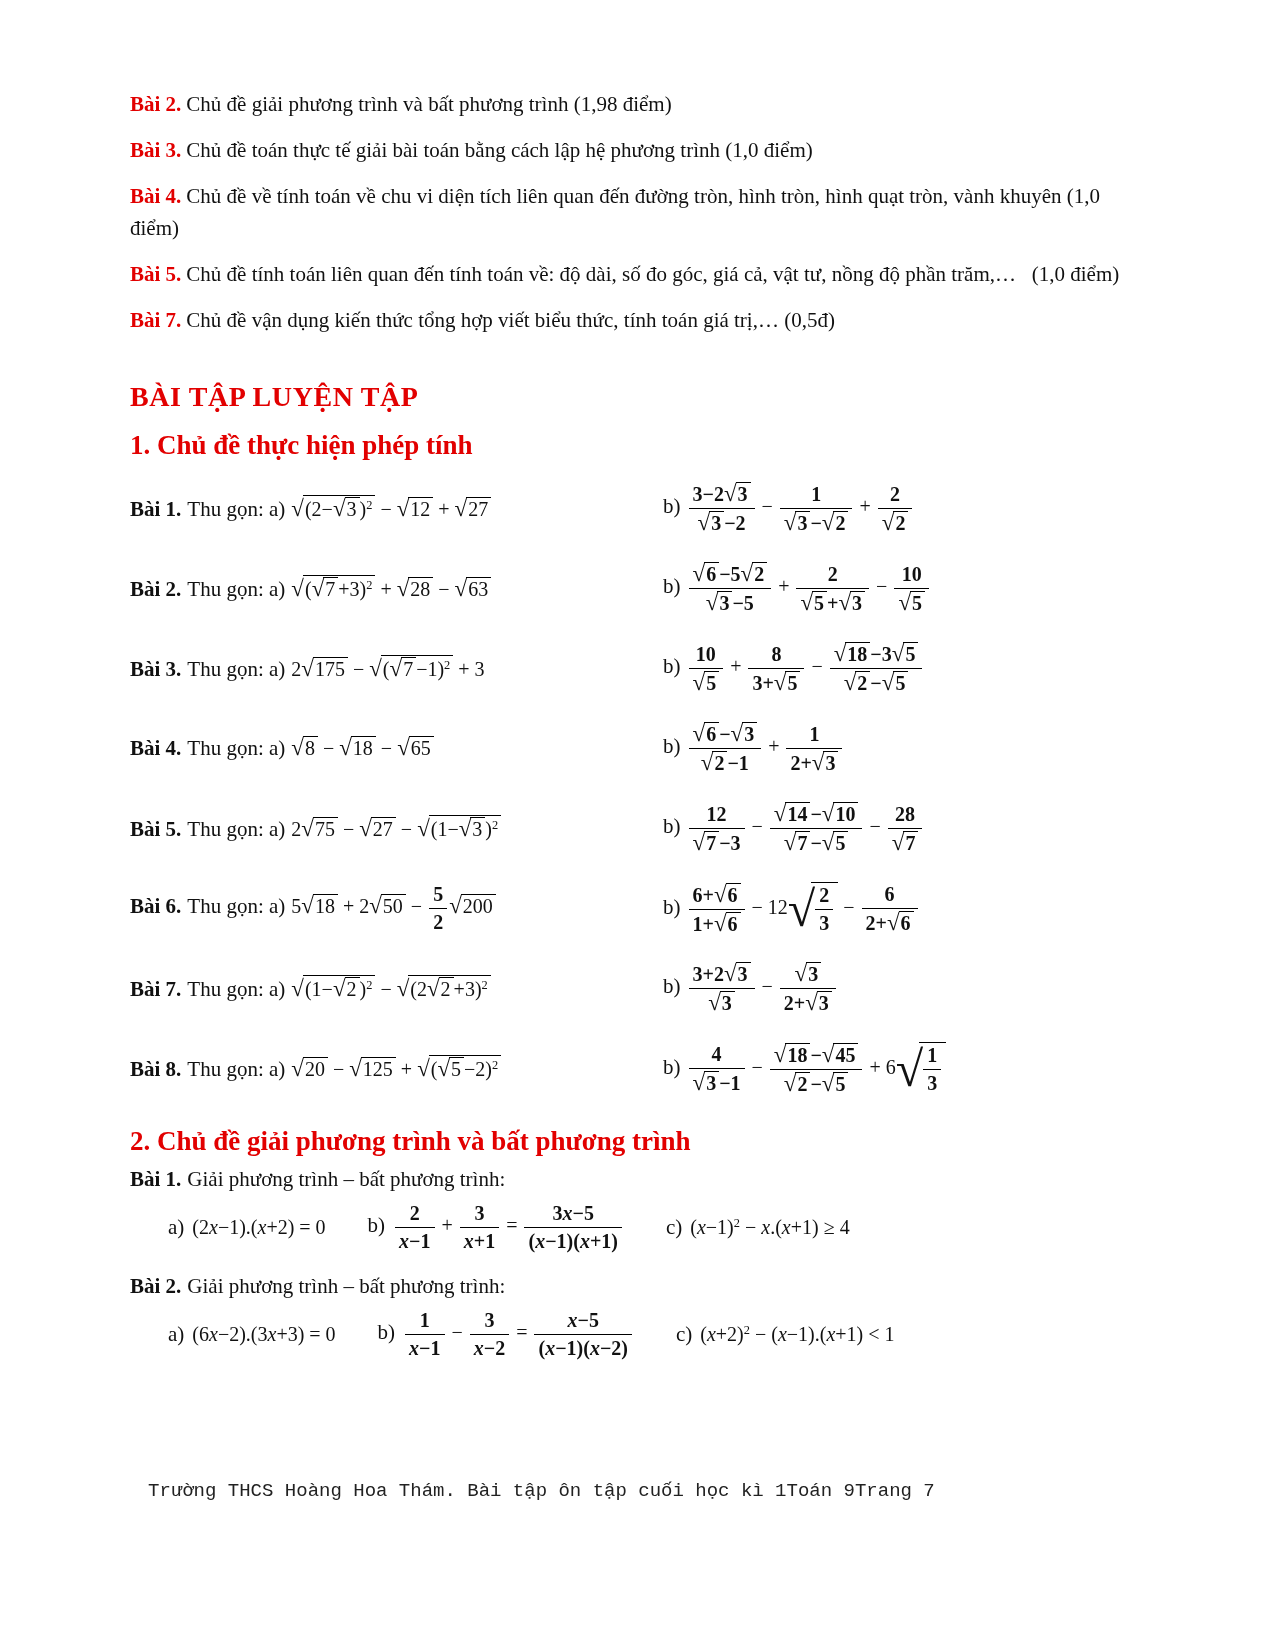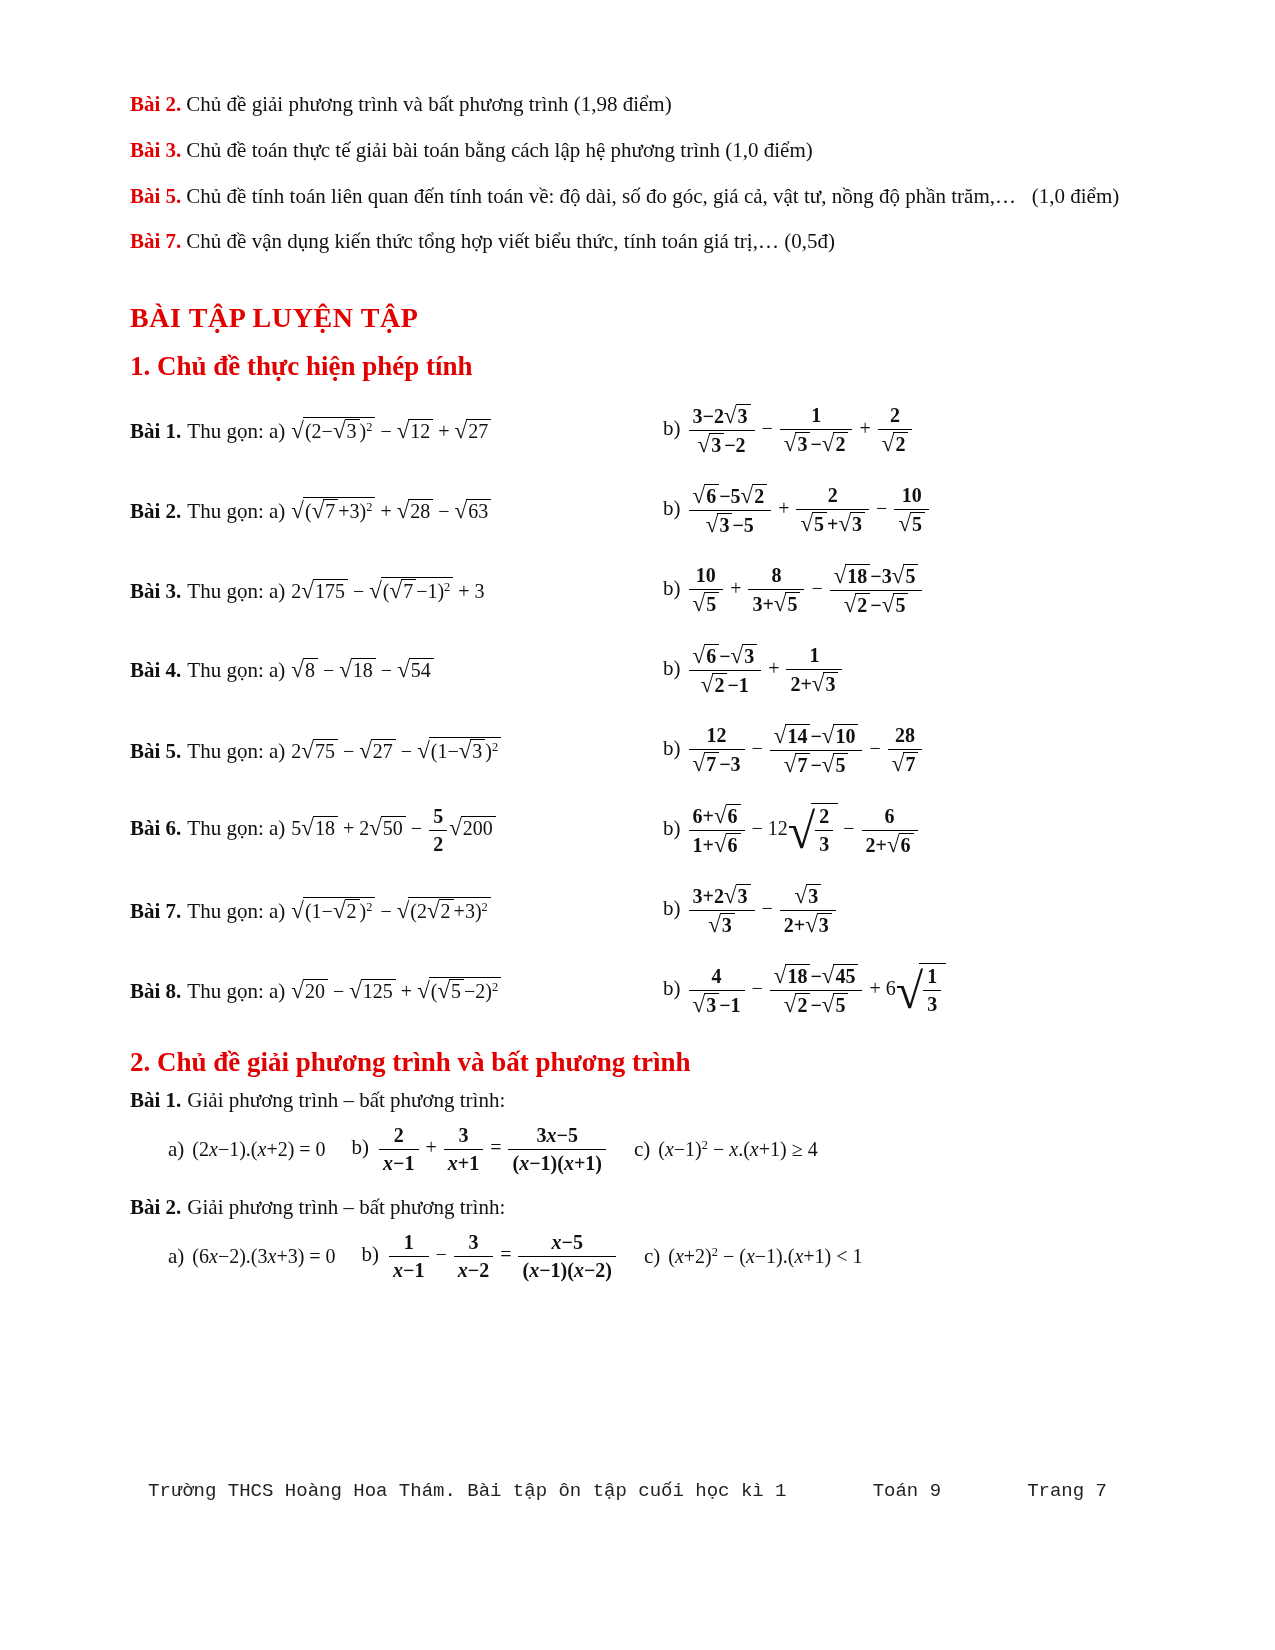--- a/index.html
+++ b/index.html
@@ -28,21 +28,21 @@
   
   .ex-row { display:flex; align-items:center; min-height:80px; font-size:21px; }
   .ex-left  { width:533px; flex:none; }
   .ex-right { flex:1; }
   .ex-label { font-weight:bold; margin-right:6px; }
   .ex-intro { margin-right:6px; }
 
   
   .s2-intro { font-size:21px; margin-top:10px; }
   .s2-parts {
-    display:flex; align-items:center; gap:26px;
+    display:flex; align-items:center; gap:42px;
     padding-left:38px; min-height:72px; font-size:21px;
   }
   .plabel { margin-right:8px; }
 
   
   .math { font-size:20px; white-space:nowrap; }
   .math i { font-style:italic; }
   .frac {
     display:inline-block; vertical-align:middle; text-align:center;
     margin:0 2px; line-height:1.15;font-weight:bold;
@@ -54,38 +54,41 @@
   .sqrt > .vinc {
     display:inline-block; border-top:1.4px solid #000;
     line-height:1.06; padding:1px 3px 0 2px; margin-left:-1px;
   }
   .sqrt.tall > .rad { font-size:2.5em; vertical-align:middle; line-height:0; margin-right:-3px; }
   sup.sup { font-size:.62em; vertical-align:.55em; line-height:0; }
 
   
   .footer {
     position:absolute; left:148px; right:168px; top:1480px;
-    display:flex; justify-content:space-between;
+    display:flex; justify-content:flex-start;
     font-family:"Liberation Mono","DejaVu Sans Mono",monospace;
     font-size:19px; color:#222; white-space:nowrap;
   }
 </style>
 </head>
 <body>
 
 <div class="page">
 
   <section>
     <p class="topic">
       <span class="topic-label">Bài 2.</span><span>Chủ đề giải phương trình và bất phương trình (1,98 điểm)</span>
     </p>
     <p class="topic">
       <span class="topic-label">Bài 3.</span><span>Chủ đề toán thực tế giải bài toán bằng cách lập hệ phương trình (1,0 điểm)</span>
     </p>
     <p class="topic">
+      <span class="topic-label">Bài 4.</span><span>Chủ đề về tính toán về chu vi diện tích liên quan đến đường tròn, hình tròn, hình quạt tròn, vành khuyên (1,0 điểm)</span>
+    </p>
+    <p class="topic">
       <span class="topic-label">Bài 5.</span><span>Chủ đề tính toán liên quan đến tính toán về: độ dài, số đo góc, giá cả, vật tư, nồng độ phần trăm,…&nbsp;&nbsp;&nbsp;(1,0 điểm)</span>
     </p>
     <p class="topic">
       <span class="topic-label">Bài 7.</span><span>Chủ đề vận dụng kiến thức tổng hợp viết biểu thức, tính toán giá trị,… (0,5đ)</span>
     </p>
   </section>
 
   <h2 class="main-heading">BÀI TẬP LUYỆN TẬP</h2>
 
   <h3 class="sec-heading">1. Chủ đề thực hiện phép tính</h3>
@@ -114,21 +117,21 @@
       <div class="ex-left">
         <span class="ex-label">Bài 3.</span><span class="ex-intro">Thu gọn: a)</span><span class="math">2<span class="sqrt"><span class="rad">√</span><span class="vinc">175</span></span> − <span class="sqrt"><span class="rad">√</span><span class="vinc">(<span class="sqrt"><span class="rad">√</span><span class="vinc">7</span></span>−1)<sup class="sup">2</sup></span></span> + 3</span>
       </div>
       <div class="ex-right">
         <span class="ex-intro">b)</span><span class="math"><span class="frac"><span class="num">10</span><span class="den"><span class="sqrt"><span class="rad">√</span><span class="vinc">5</span></span></span></span> + <span class="frac"><span class="num">8</span><span class="den">3+<span class="sqrt"><span class="rad">√</span><span class="vinc">5</span></span></span></span> − <span class="frac"><span class="num"><span class="sqrt"><span class="rad">√</span><span class="vinc">18</span></span>−3<span class="sqrt"><span class="rad">√</span><span class="vinc">5</span></span></span><span class="den"><span class="sqrt"><span class="rad">√</span><span class="vinc">2</span></span>−<span class="sqrt"><span class="rad">√</span><span class="vinc">5</span></span></span></span></span>
       </div>
     </div>
 
     <div class="ex-row">
       <div class="ex-left">
-        <span class="ex-label">Bài 4.</span><span class="ex-intro">Thu gọn: a)</span><span class="math"><span class="sqrt"><span class="rad">√</span><span class="vinc">8</span></span> − <span class="sqrt"><span class="rad">√</span><span class="vinc">18</span></span> − <span class="sqrt"><span class="rad">√</span><span class="vinc">54</span></span></span>
+        <span class="ex-label">Bài 4.</span><span class="ex-intro">Thu gọn: a)</span><span class="math"><span class="sqrt"><span class="rad">√</span><span class="vinc">8</span></span> − <span class="sqrt"><span class="rad">√</span><span class="vinc">18</span></span> − <span class="sqrt"><span class="rad">√</span><span class="vinc">65</span></span></span>
       </div>
       <div class="ex-right">
         <span class="ex-intro">b)</span><span class="math"><span class="frac"><span class="num"><span class="sqrt"><span class="rad">√</span><span class="vinc">6</span></span>−<span class="sqrt"><span class="rad">√</span><span class="vinc">3</span></span></span><span class="den"><span class="sqrt"><span class="rad">√</span><span class="vinc">2</span></span>−1</span></span> + <span class="frac"><span class="num">1</span><span class="den">2+<span class="sqrt"><span class="rad">√</span><span class="vinc">3</span></span></span></span></span>
       </div>
     </div>
 
     <div class="ex-row">
       <div class="ex-left">
         <span class="ex-label">Bài 5.</span><span class="ex-intro">Thu gọn: a)</span><span class="math">2<span class="sqrt"><span class="rad">√</span><span class="vinc">75</span></span> − <span class="sqrt"><span class="rad">√</span><span class="vinc">27</span></span> − <span class="sqrt"><span class="rad">√</span><span class="vinc">(1−<span class="sqrt"><span class="rad">√</span><span class="vinc">3</span></span>)<sup class="sup">2</sup></span></span></span>
       </div>

